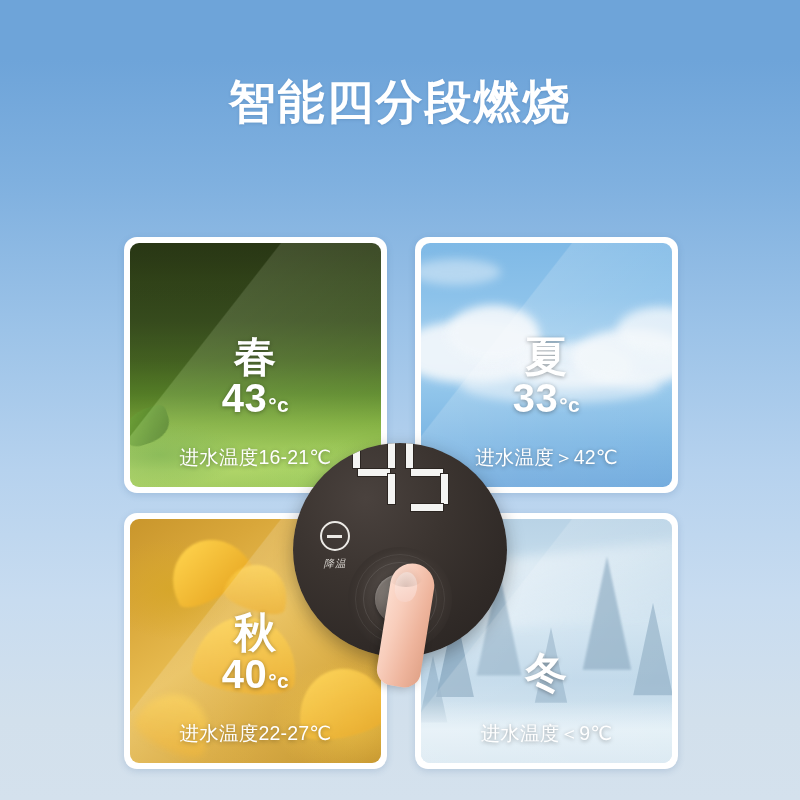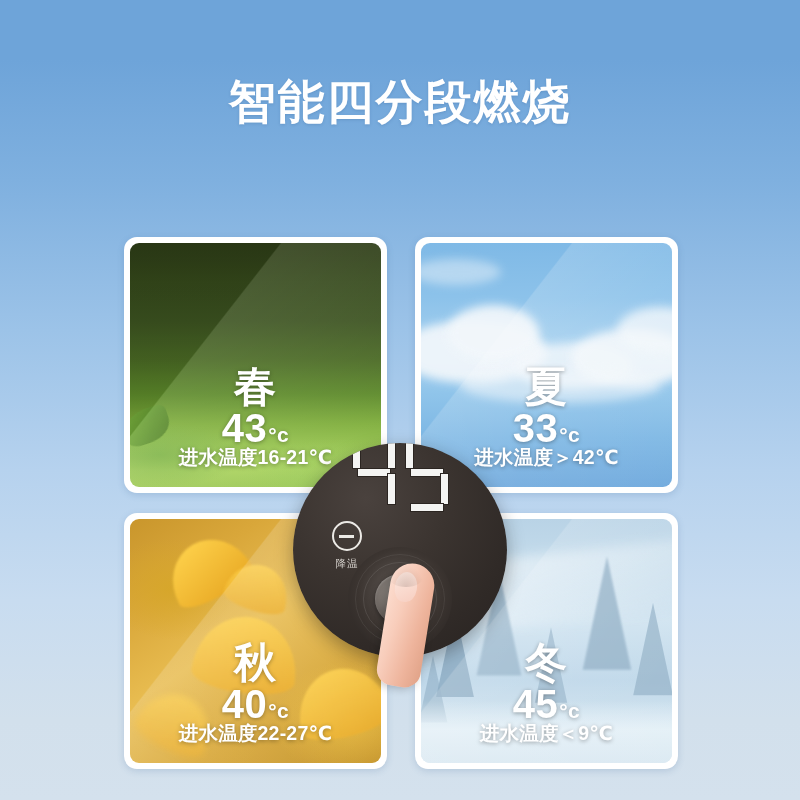--- a/index.html
+++ b/index.html
@@ -218,23 +218,23 @@
     line-height: 1;
     letter-spacing: 0.5px;
   }
   .temp .unit {
     font-size: 21px;
     font-weight: bold;
     vertical-align: baseline;
     margin-left: 1px;
   }
   .inlet {
-    margin-top: 0;
+    margin-top: 30px;
     font-size: 19.5px;
-    font-weight: 700;
+    font-weight: 400;
     line-height: 1;
     letter-spacing: 0.2px;
   }
 
   
   .panel {
     position: absolute;
     left: 293px; top: 443px;
     width: 214px; height: 214px;
     border-radius: 50%;
@@ -269,21 +269,21 @@
   .seg-f { left: 0;  top: 4px; }
   .seg-b { left: 35px; top: 4px; }
   .seg-c { left: 35px; top: 40px; }
 
   .btn-side {
     position: absolute;
     width: 56px;
     text-align: center;
     color: #e9e6e2;
   }
-  .btn-minus { left: 26px; top: 78px; }
+  .btn-minus { left: 14px; top: 78px; font-style: italic; }
   .btn-plus  { right: 14px; top: 78px; }
   .circle-icon {
     width: 30px; height: 30px;
     margin: 0 auto;
     border: 2.2px solid #eceae6;
     border-radius: 50%;
     position: relative;
   }
   .circle-icon::before {
     content: "";
@@ -477,23 +477,20 @@
           <div class="tree t2"></div>
           <div class="tree t1"></div>
           <div class="tree t3"></div>
           <div class="tree t4"></div>
           <div class="tree t5"></div>
           <div class="snowfloor"></div>
         </div>
         <div class="gloss"></div>
         <div class="card-text">
           <div class="season">冬</div>
-          <div class="temp">
-            <span>45</span><span class="unit">°c</span>
-          </div>
           <div class="inlet">进水温度＜9℃</div>
         </div>
       </div>
     </div>
 
   </div>
 
   <div class="panel">
 
     <div class="led">

